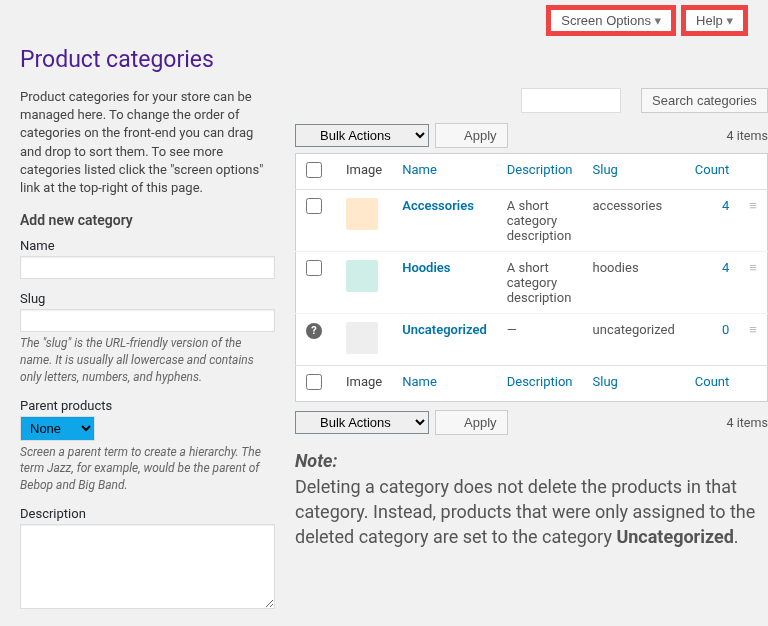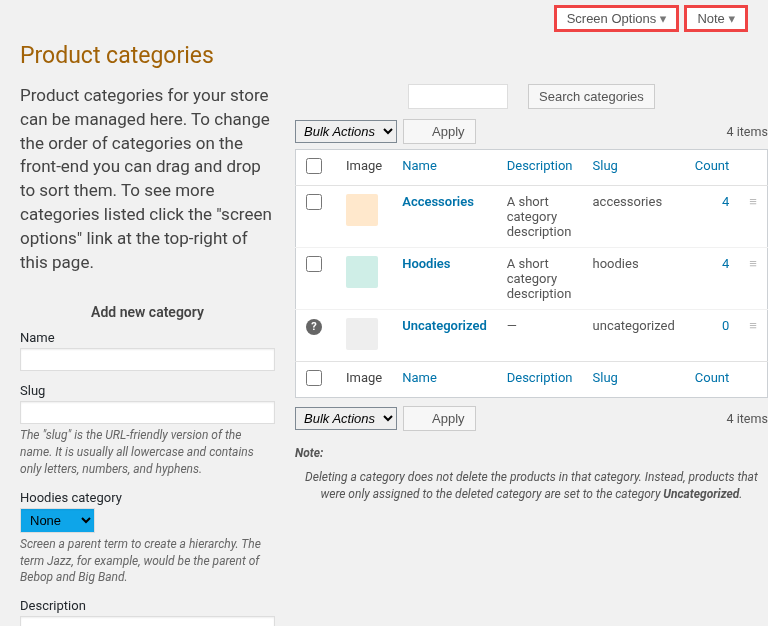--- a/index.html
+++ b/index.html
@@ -1,36 +1,36 @@
 <!DOCTYPE html>
 <html><head>
 <meta charset="utf-8">
 <style>
 * { box-sizing: border-box; margin: 0; padding: 0; }
 body { font-family: -apple-system, BlinkMacSystemFont, "Segoe UI", Roboto, sans-serif; font-size: 13px; color: #444; background: #f1f1f1; padding: 0 20px 20px; width: 768px; }
 .top-bar { display: flex; justify-content: flex-end; gap: 5px; padding-top: 5px; }
-.top-btn { background: #fff; border: 3px solid #ef4444; padding: 3px 10px; font-size: 13px; color: #555; cursor: pointer; }
+.top-btn { background: #fff; border: 5px solid #ef4444; padding: 3px 10px; font-size: 13px; color: #555; cursor: pointer; }
 .top-btn::after { content: " \25BE"; color: #777; }
-h1 { font-size: 23px; font-weight: 400; color: #a16207; margin: 10px 0 15px; }
+h1 { font-size: 23px; font-weight: 400; color: #4c1d95; margin: 10px 0 15px; }
 .wrap { display: flex; gap: 20px; }
 .col-left { width: 255px; flex-shrink: 0; }
 .col-right { flex: 1; }
-.intro { font-size: 17px; color: #444; margin-bottom: 30px; line-height: 1.4; }
-h2 { font-size: 14px; font-weight: 600; margin-bottom: 10px; text-align: center; }
+.intro { font-size: 13px; color: #444; margin-bottom: 15px; line-height: 1.4; }
+h2 { font-size: 14px; font-weight: 600; margin-bottom: 10px; }
 .form-field { margin-bottom: 12px; }
 .form-field label { display: block; font-size: 13px; margin-bottom: 3px; color: #23282d; }
 .form-field input[type=text], .form-field textarea, .form-field select { width: 100%; padding: 3px 5px; border: 1px solid #ddd; background: #fff; font-size: 13px; box-shadow: inset 0 1px 2px rgba(0,0,0,.07); }
 .form-field textarea { height: 85px; resize: both; }
 .form-field select { width: auto; min-width: 75px; background: #0ea5e9; }
 .form-field p { font-size: 12px; color: #666; font-style: italic; margin-top: 3px; line-height: 1.4; }
 .btn { background: #f7f7f7; border: 1px solid #ccc; padding: 4px 10px; font-size: 13px; cursor: pointer; color: #555; }
-.search-row { display: flex; justify-content: center; gap: 20px; margin-bottom: 10px; }
+.search-row { display: flex; justify-content: flex-end; gap: 20px; margin-bottom: 10px; }
 .search-row input[type=text] { width: 100px; padding: 3px 5px; border: 1px solid #ddd; background: #fff; }
 .bulk-row { display: flex; align-items: center; margin-bottom: 5px; }
-.bulk-row select { padding: 2px 4px; border: 1px solid #7e8993; background: #efefef; font-size: 13px; font-style: italic; }
+.bulk-row select { padding: 2px 20px; border: 1px solid #7e8993; background: #efefef; font-size: 13px; }
 .bulk-row .btn { margin-left: 6px; padding-left: 28px; }
 .items-count { margin-left: auto; font-size: 12.5px; color: #555; }
 table { width: 100%; border-collapse: collapse; background: #fff; border: 1px solid #ccd0d4; }
 th, td { padding: 8px 10px; text-align: left; font-size: 13px; vertical-align: top; }
 thead th, tfoot th { font-weight: 400; border-bottom: 1px solid #e1e1e1; }
 tfoot th { border-top: 1px solid #e1e1e1; border-bottom: none; }
 th a, td a { color: #0073aa; text-decoration: none; }
 .col-cb { width: 24px; }
 .col-img { width: 46px; color: #444; }
 .col-name { width: 100px; }
@@ -38,32 +38,32 @@
 .col-slug { width: 110px; color: #555; }
 .col-count { width: 50px; text-align: right; }
 .col-handle { width: 18px; text-align: center; color: #bbb; }
 tbody tr { border-bottom: 1px solid #f1f1f1; }
 tbody tr:last-child { border-bottom: none; }
 .thumb { width: 32px; height: 32px; background: #ffe8cc; border-radius: 2px; display: inline-block; }
 .thumb.t2 { background: #cfeee7; }
 .thumb.t3 { background: #d4e8d2; }
 .thumb.t4 { background: #eee; }
 .row-name { font-weight: 600; }
-.note { margin-top: 15px; font-size: 12px; color: #555; }
+.note { margin-top: 15px; font-size: 18px; color: #555; }
 .note strong { font-style: italic; }
-.note p { font-style: italic; margin-top: 9px; line-height: 1.4; text-align: center; }
+.note p { margin-top: 3px; line-height: 1.4; }
 .info-icon { display: inline-block; width: 16px; height: 16px; border-radius: 50%; background: #666; color: #fff; text-align: center; line-height: 16px; font-size: 11px; font-weight: bold; margin-right: 4px; }
 input[type=checkbox] { width: 16px; height: 16px; }
 </style>
 </head>
 <body>
 
 <div class="top-bar">
   <button class="top-btn">Screen Options</button>
-  <button class="top-btn">Note</button>
+  <button class="top-btn">Help</button>
 </div>
 
 <h1>Product categories</h1>
 
 <div class="wrap">
   <div class="col-left">
     <p class="intro">Product categories for your store can be managed here. To change the order of categories on the front-end you can drag and drop to sort them. To see more categories listed click the "screen options" link at the top-right of this page.</p>
     <h2>Add new category</h2>
 
     <div class="form-field">
@@ -71,21 +71,21 @@
       <input type="text" style="">
     </div>
 
     <div class="form-field">
       <label>Slug</label>
       <input type="text" style="">
       <p>The "slug" is the URL-friendly version of the name. It is usually all lowercase and contains only letters, numbers, and hyphens.</p>
     </div>
 
     <div class="form-field">
-      <label>Hoodies category</label>
+      <label>Parent products</label>
       <select><option>None</option></select>
       <p>Screen a parent term to create a hierarchy. The term Jazz, for example, would be the parent of Bebop and Big Band.</p>
     </div>
 
     <div class="form-field">
       <label>Description</label>
       <textarea style=""></textarea>
       
     </div>
 

